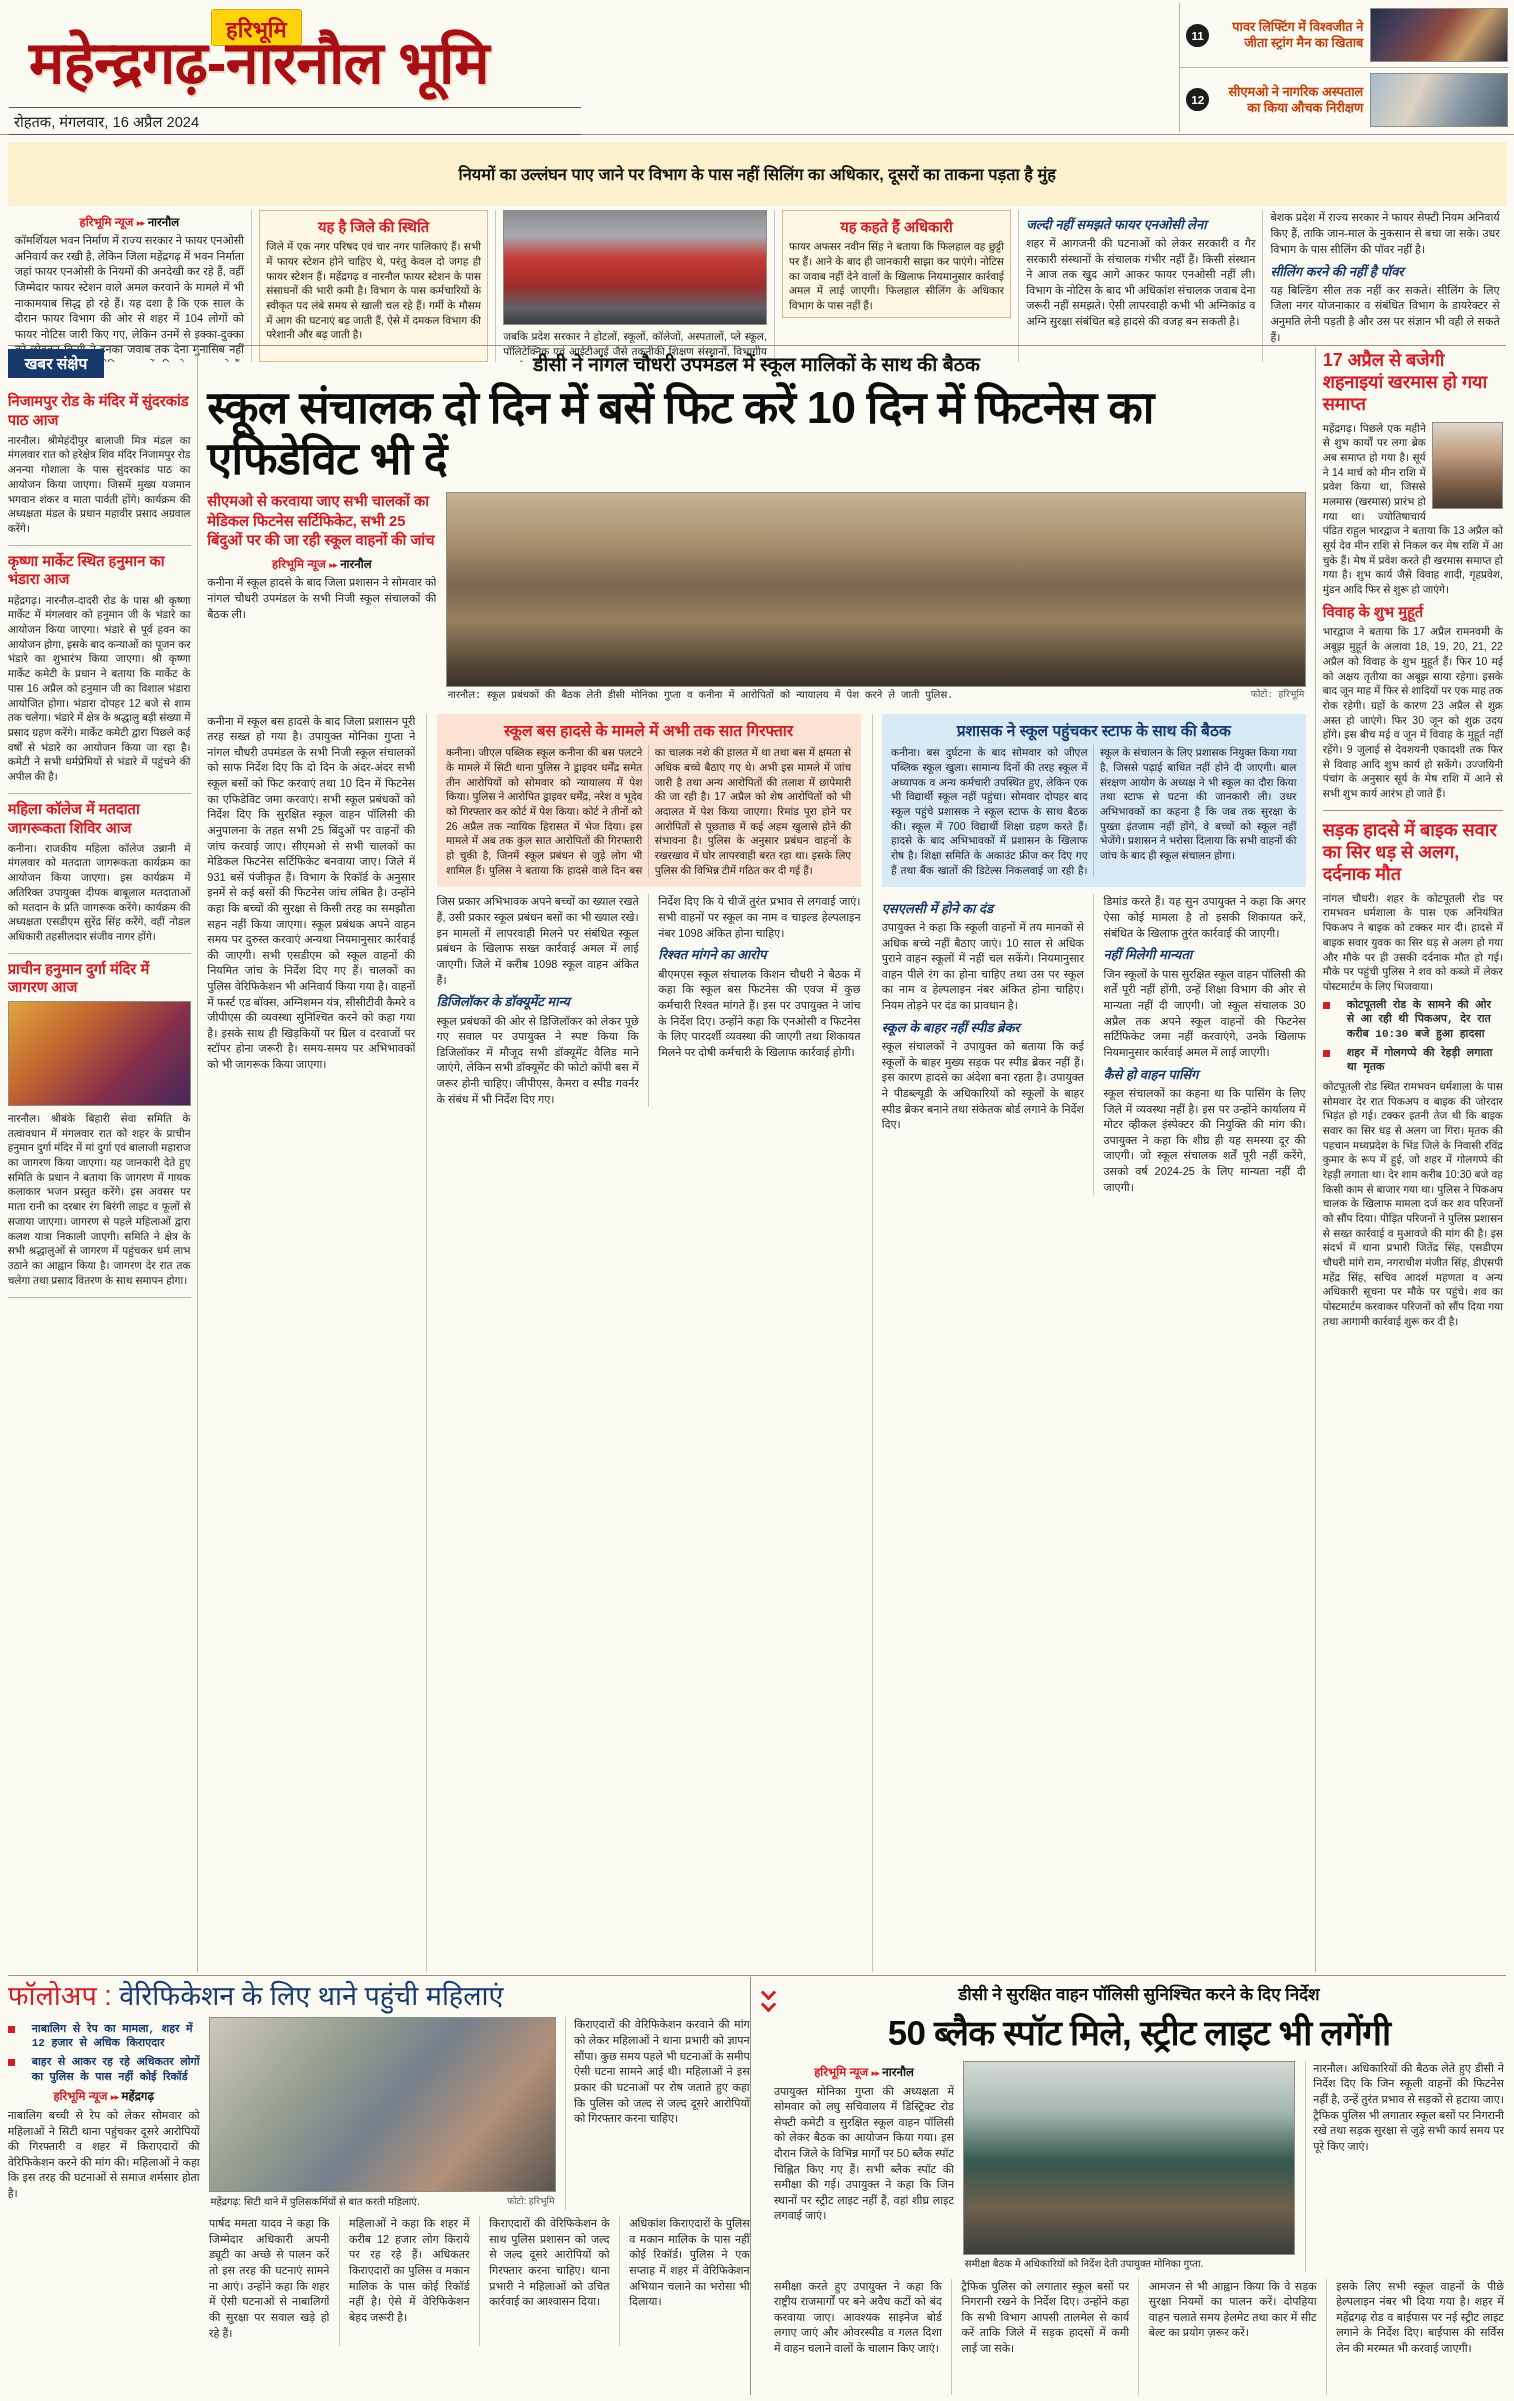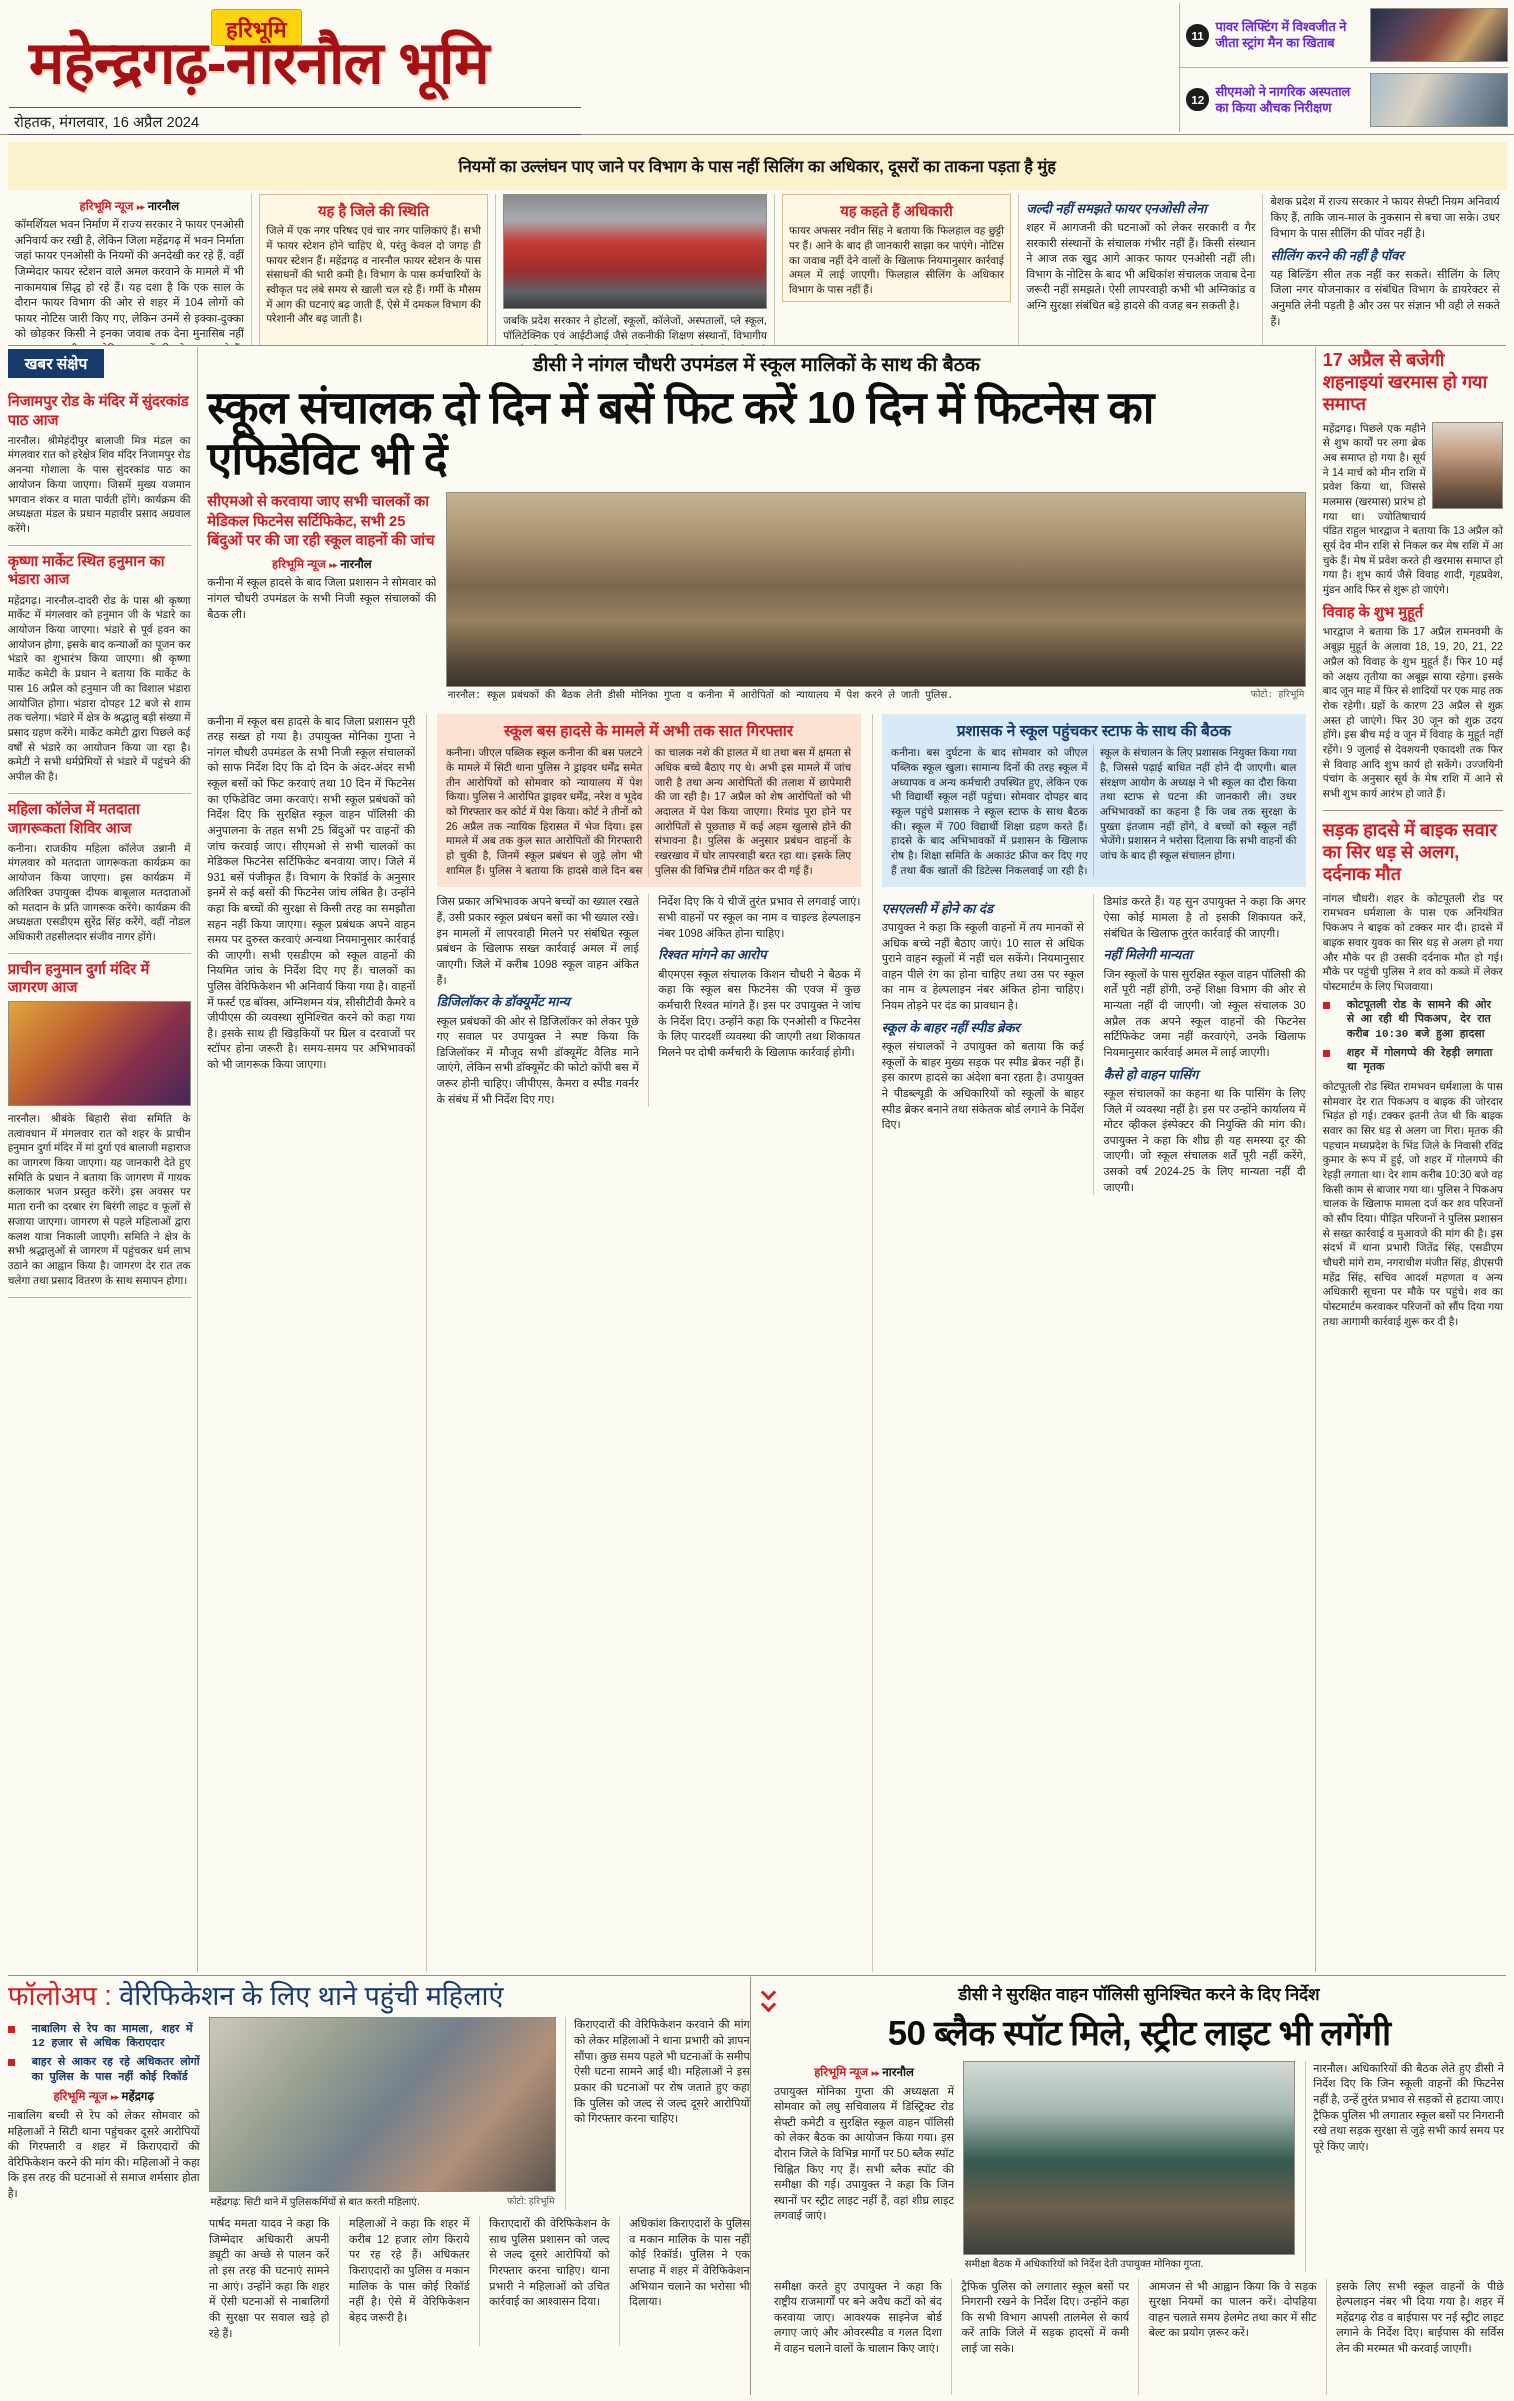--- a/index.html
+++ b/index.html
@@ -29,30 +29,30 @@
   .mast-title { position:absolute; left:29px; top:31px; font-size:59px; font-weight:bold;
           color:#a80f14; letter-spacing:-0.8px; line-height:1.1; white-space:nowrap;
           text-shadow:1.5px 1.5px 0 #e8d9b8; }
   .dateline { position:absolute; left:9.3px; top:107px; width:572px; font-size:14.7px; color:#222;
           border-top:1.2px solid #555; border-bottom:1.2px solid #555; padding:3.1px 0 3.1px 4.6px; }
   .mast-briefs { position:absolute; left:1179px; top:3.1px; width:330px; height:129px; border-left:0.8px solid #b7b3a6; }
   .mast-brief { display:flex; align-items:center; gap:6.2px; height:64px; padding:3.1px 1.5px 3.1px 6.2px; }
   .mast-brief + .mast-brief { border-top:0.8px solid #b7b3a6; }
   .num-badge { flex:0 0 23px; height:23px; border-radius:50%; background:#1d1d1d; color:#fff;
           font-size:11.6px; font-weight:bold; display:flex; align-items:center; justify-content:center; }
-  .mb-text { flex:1; font-size:12.8px; font-weight:bold; color:#6d28d9; line-height:1.22; }
+  .mb-text { flex:1; font-size:12.8px; font-weight:bold; color:#c2410c; line-height:1.22;text-align:right; }
   .mb-photo { flex:0 0 138px; height:54px; border:0.8px solid #8f8c83; }
   .ph-crowd { background:linear-gradient(125deg,#223048 0%,#51415a 25%,#8e4a40 50%,#c8a06a 70%,#2c283a 100%); }
   .ph-hospital { background:linear-gradient(115deg,#a6bccb 0%,#dcd3c2 35%,#8898a6 65%,#4f6170 100%); }
 
   
   .fire { position:absolute; top:138px; left:7.7px; width:1499px; height:208px; }
   .fire-headline { text-align:center; color:#d21f26; font-weight:bold; font-size:31px; line-height:1.1; }
   .fire-deck { text-align:center; font-weight:bold; font-size:16.3px; background:#fbf2cd;
-               padding:13px 0; margin-top:3.9px; color:#141414; }
+               padding:21px 0; margin-top:3.9px; color:#141414; }
   .fire-cols { display:flex; gap:0; margin-top:4.6px; height:152px; overflow:hidden; }
   .fire-col { flex:1 1 0; padding:0 7px; overflow:hidden; }
   .fire-col + .fire-col { border-left:0.8px solid #c9c5b8; }
   .fire-col.photo-col { flex:1.15 1 0; }
   .info-box { background:#fdf7e3; border:0.8px solid #d8b98a; padding:4.6px 6.2px; height:100%; }
   .info-box.short { height:auto; }
   .info-box-title { color:#d21f26; font-weight:bold; font-size:14.7px; text-align:center; margin-bottom:3.1px; }
   .ph-trucks { width:100%; height:115px;
       background:linear-gradient(180deg,#8a8c91 0%,#a8abb0 22%,#c43b34 42%,#9e2d2b 66%,#606166 86%,#3c3d41 100%); }
 

